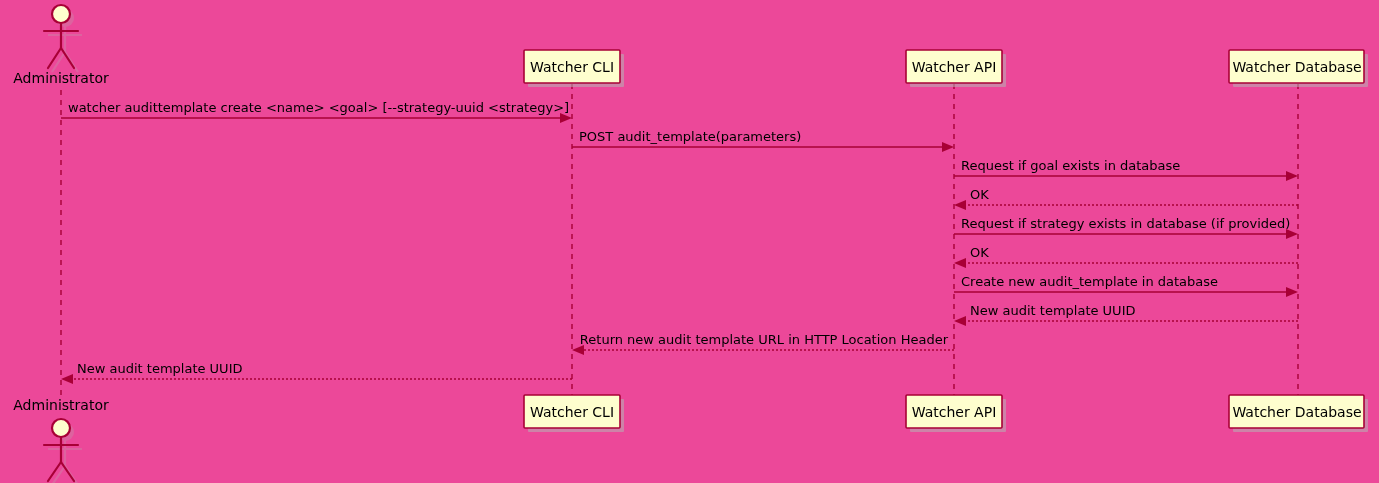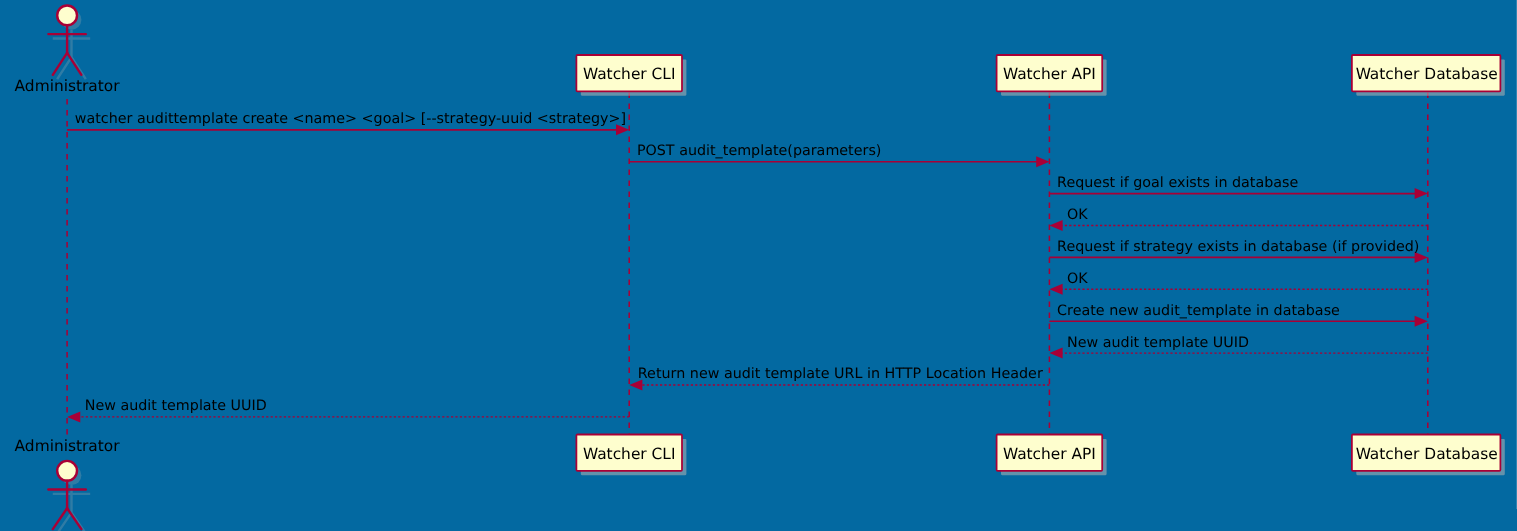--- a/index.html
+++ b/index.html
@@ -7,21 +7,21 @@
     padding: 0;
     background: #FFFFFF;
   }
   body {
     font-family: "DejaVu Sans", sans-serif;
   }
   #diagram {
     position: relative;
     width: 1379px;
     height: 483px;
-    background: #0369a1;
+    background: #ec4899;
     overflow: hidden;
   }
   #diagram svg {
     position: absolute;
     top: 0;
     left: 0;
   }
   .lifeline {
     stroke: #A80036;
     stroke-width: 1.4;

